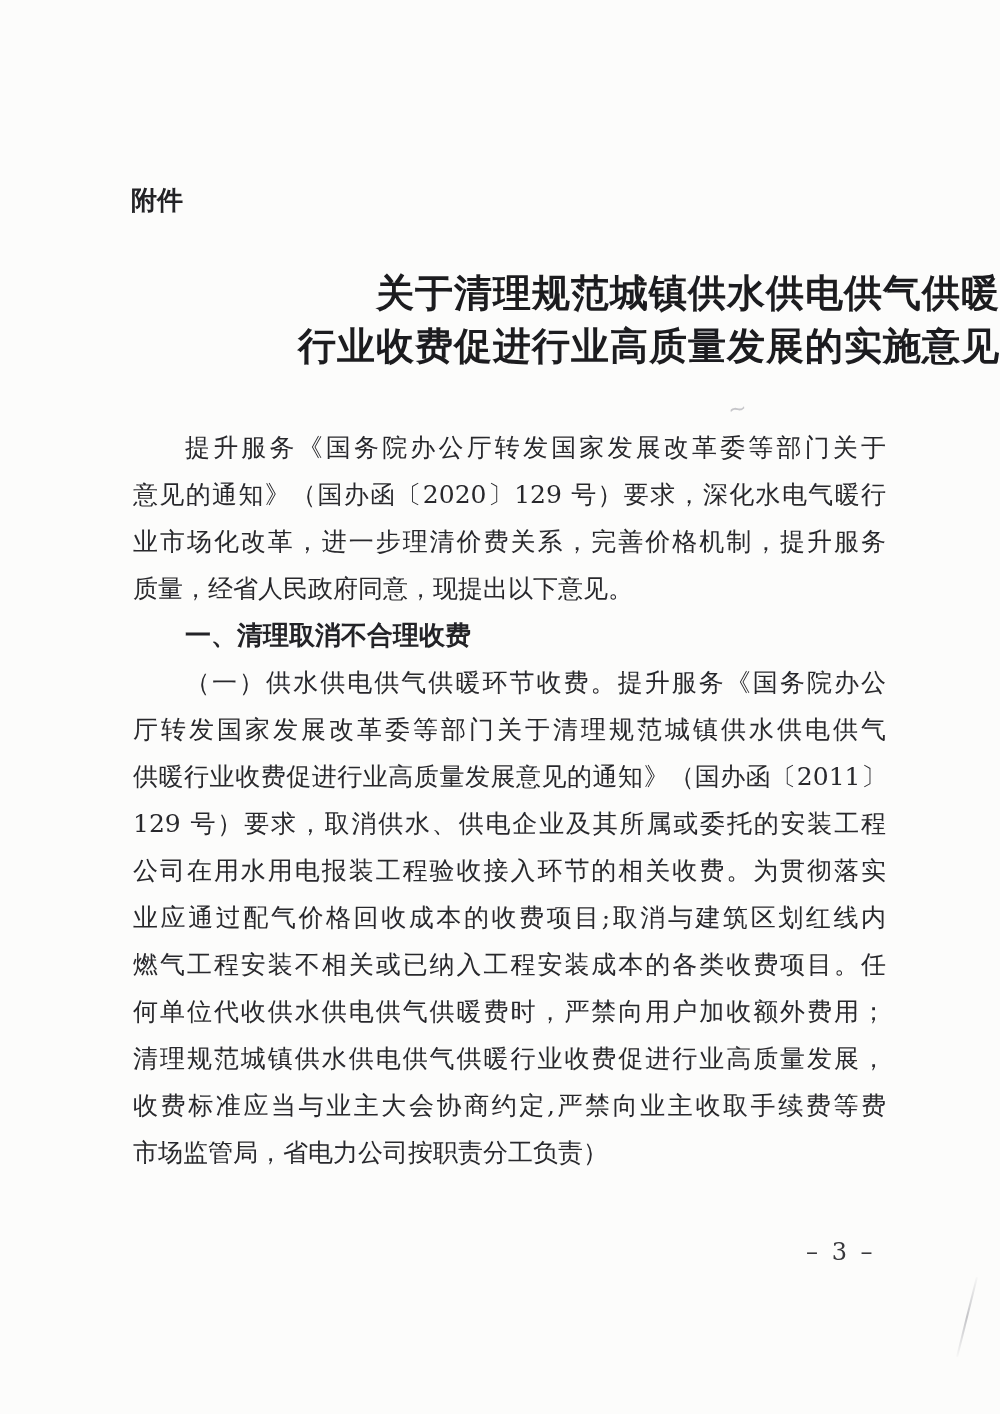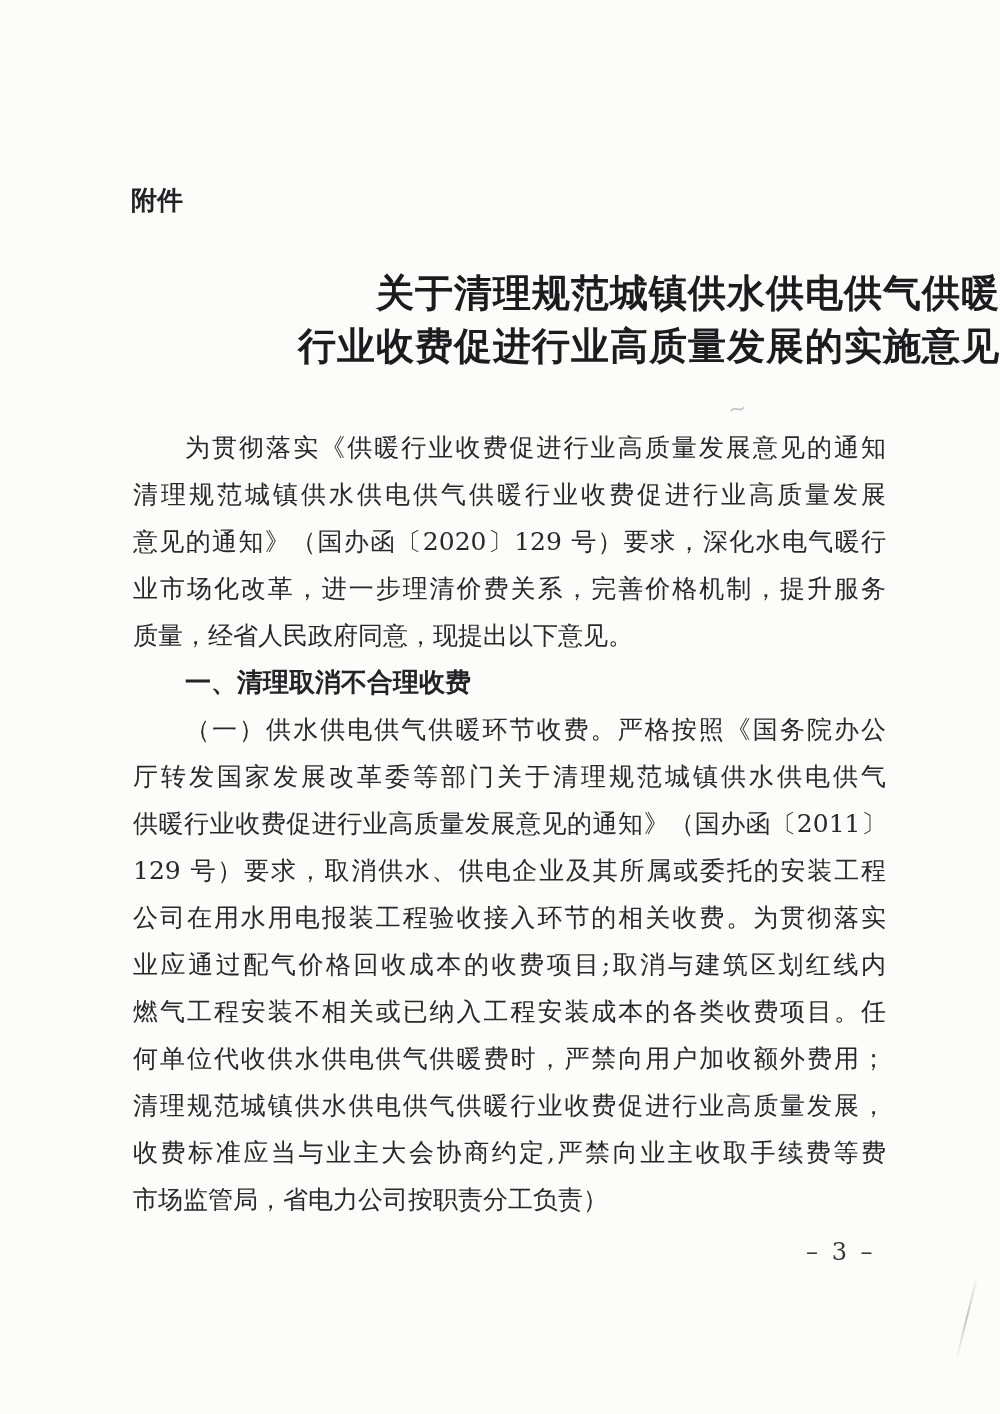--- a/index.html
+++ b/index.html
@@ -105,31 +105,30 @@
 
   <div class="attachment">附件</div>
 
   <h1 class="title">
     <span class="title-line">关于清理规范城镇供水供电供气供暖</span>
     <span class="title-line">行业收费促进行业高质量发展的实施意见</span>
   </h1>
 
   <div class="doc-body">
     <div class="para">
-        <div class="line indent">为贯彻落实《供暖行业收费促进行业高质量发展意见的通知</div>
-        <div class="line">清理规范城镇供水供电供气供暖行业收费促进行业高质量发展</div>
+        <div class="line indent">提升服务《国务院办公厅转发国家发展改革委等部门关于</div>
         <div class="line">意见的通知》（国办函〔2020〕129 号）要求，深化水电气暖行</div>
         <div class="line">业市场化改革，进一步理清价费关系，完善价格机制，提升服务</div>
         <div class="line last">质量，经省人民政府同意，现提出以下意见。</div>
       </div>
 
     <div class="heading">一、清理取消不合理收费</div>
 
     <div class="para">
-        <div class="line indent">（一）供水供电供气供暖环节收费。严格按照《国务院办公</div>
+        <div class="line indent">（一）供水供电供气供暖环节收费。提升服务《国务院办公</div>
         <div class="line">厅转发国家发展改革委等部门关于清理规范城镇供水供电供气</div>
         <div class="line">供暖行业收费促进行业高质量发展意见的通知》（国办函〔2011〕</div>
         <div class="line">129 号）要求，取消供水、供电企业及其所属或委托的安装工程</div>
         <div class="line">公司在用水用电报装工程验收接入环节的相关收费。为贯彻落实</div>
         <div class="line">业应通过配气价格回收成本的收费项目;取消与建筑区划红线内</div>
         <div class="line">燃气工程安装不相关或已纳入工程安装成本的各类收费项目。任</div>
         <div class="line">何单位代收供水供电供气供暖费时，严禁向用户加收额外费用；</div>
         <div class="line">清理规范城镇供水供电供气供暖行业收费促进行业高质量发展，</div>
         <div class="line">收费标准应当与业主大会协商约定,严禁向业主收取手续费等费</div>
         <div class="line last">市场监管局，省电力公司按职责分工负责）</div>

